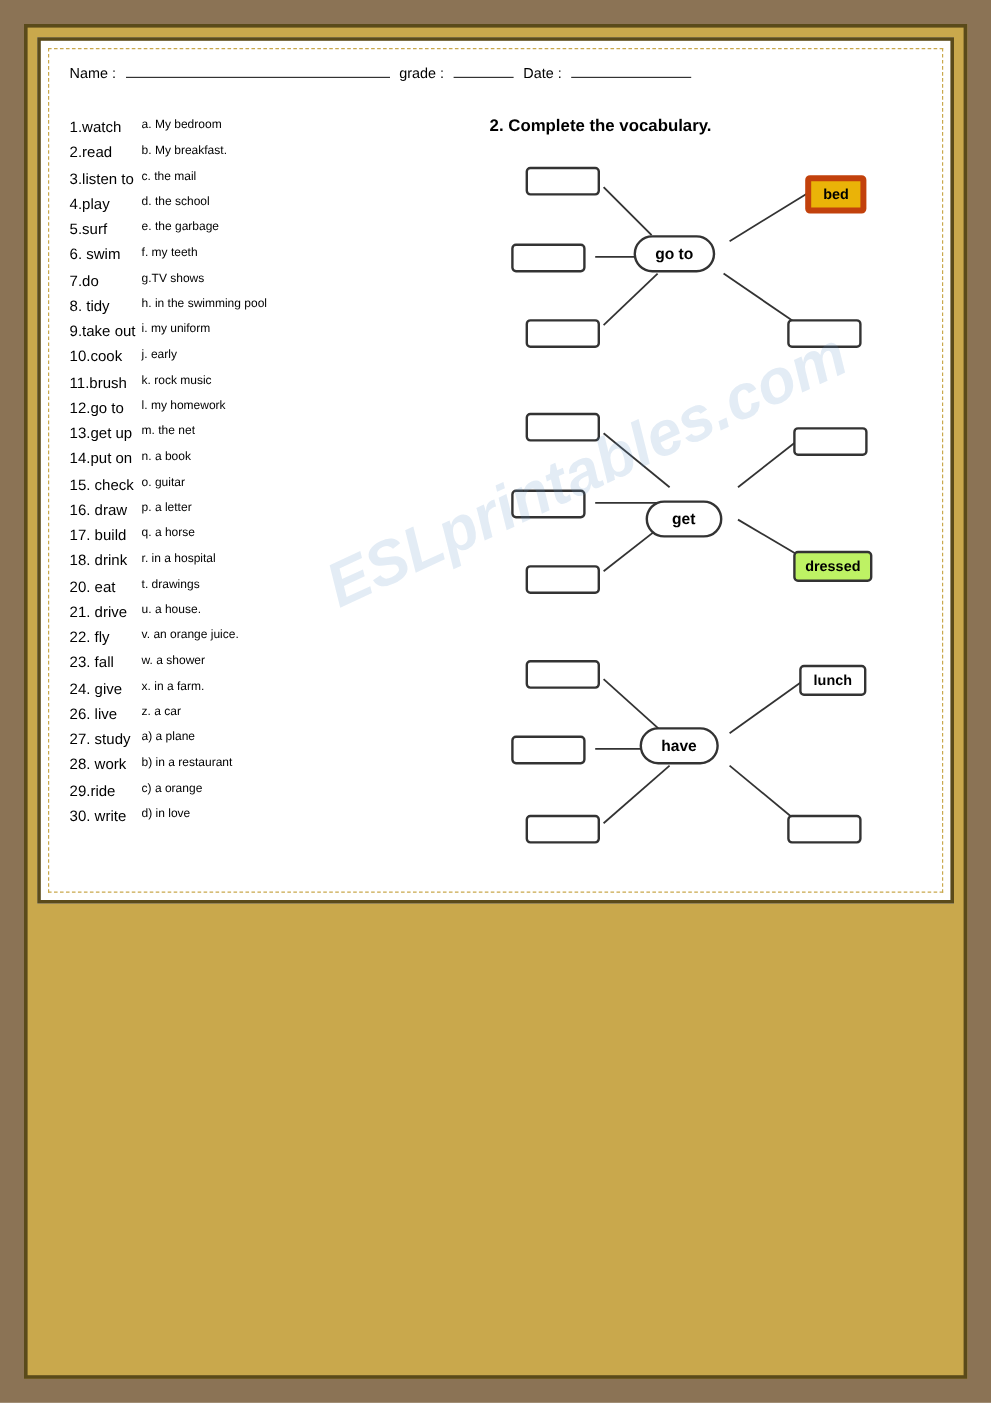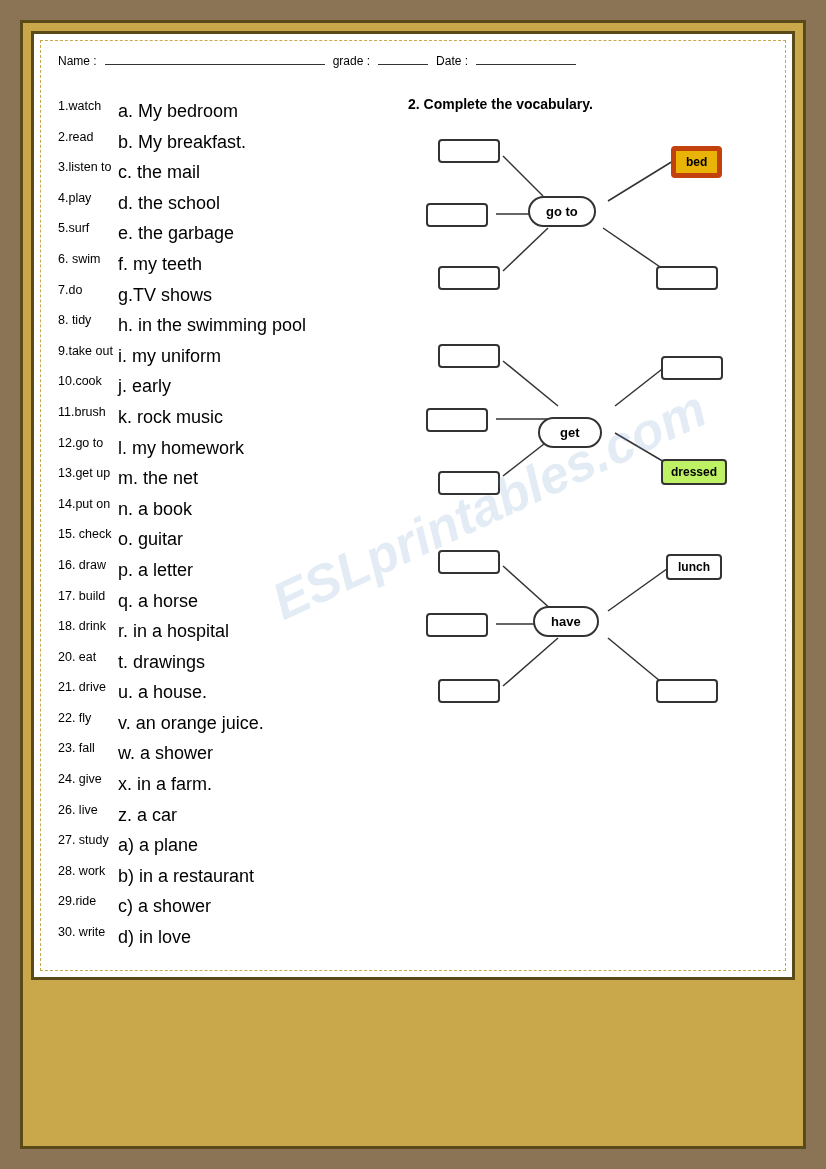--- a/index.html
+++ b/index.html
@@ -91,21 +91,21 @@
       display: flex;
       gap: 0;
     }
 
     .vocab-num {
       min-width: 60px;
       font-size: 12.5px;
     }
 
     .vocab-match {
-      font-size: 18px;
+      font-size: 10px;
     }
 
     
     .mindmap-container {
       display: flex;
       flex-direction: column;
       gap: 30px;
       position: relative;
     }
 
@@ -244,21 +244,21 @@
             <li class="vocab-item">
               <span class="vocab-num">27. study</span>
               <span class="vocab-match">a) a plane</span>
             </li>
             <li class="vocab-item">
               <span class="vocab-num">28. work</span>
               <span class="vocab-match">b) in a restaurant</span>
             </li>
             <li class="vocab-item">
               <span class="vocab-num">29.ride</span>
-              <span class="vocab-match">c) a shower</span>
+              <span class="vocab-match">c) a orange</span>
             </li>
             <li class="vocab-item">
               <span class="vocab-num">30. write</span>
               <span class="vocab-match">d) in love</span>
             </li>
           </ul>
       </div>
 
       <div class="right-section">
         <div class="section-title">2.  Complete the vocabulary.</div>

